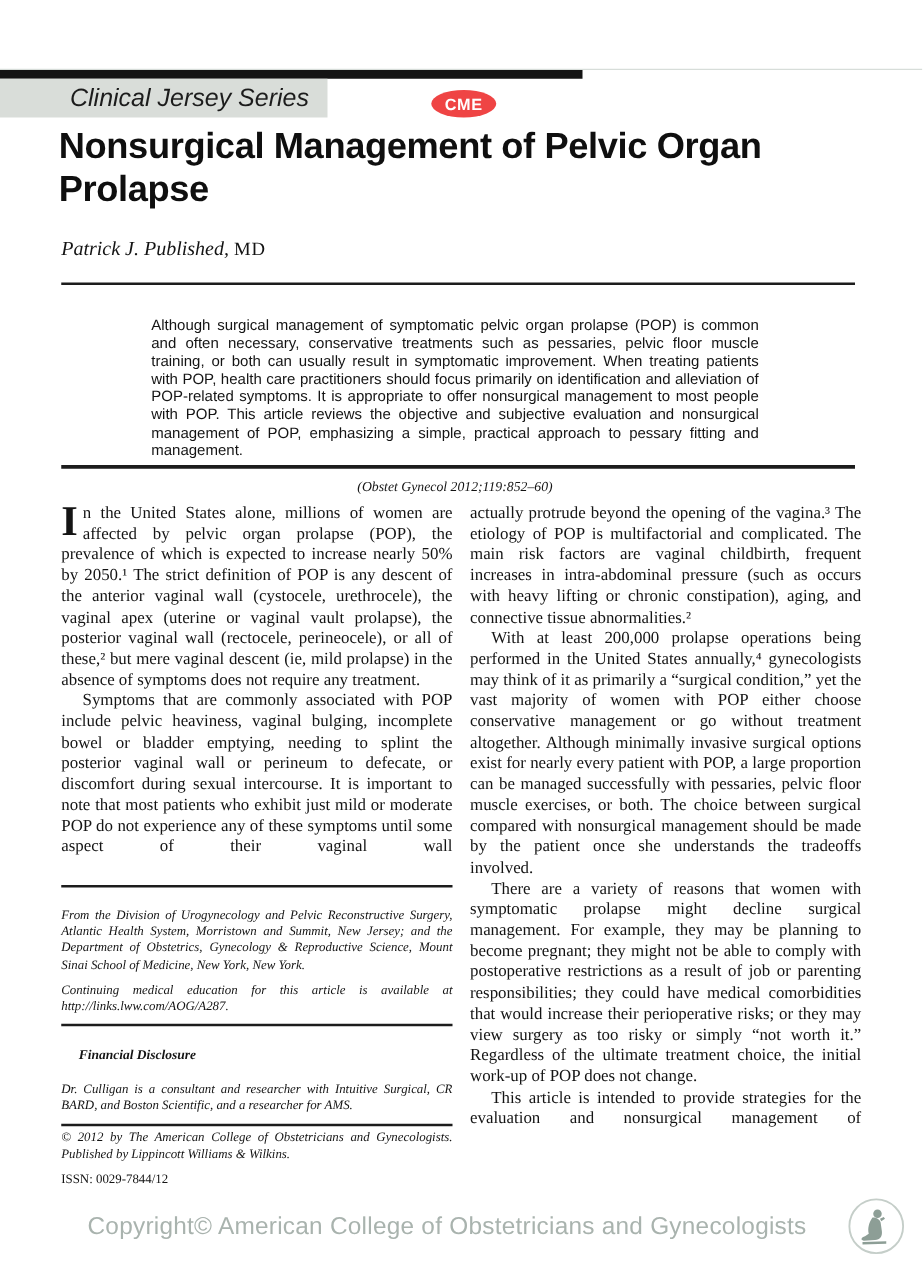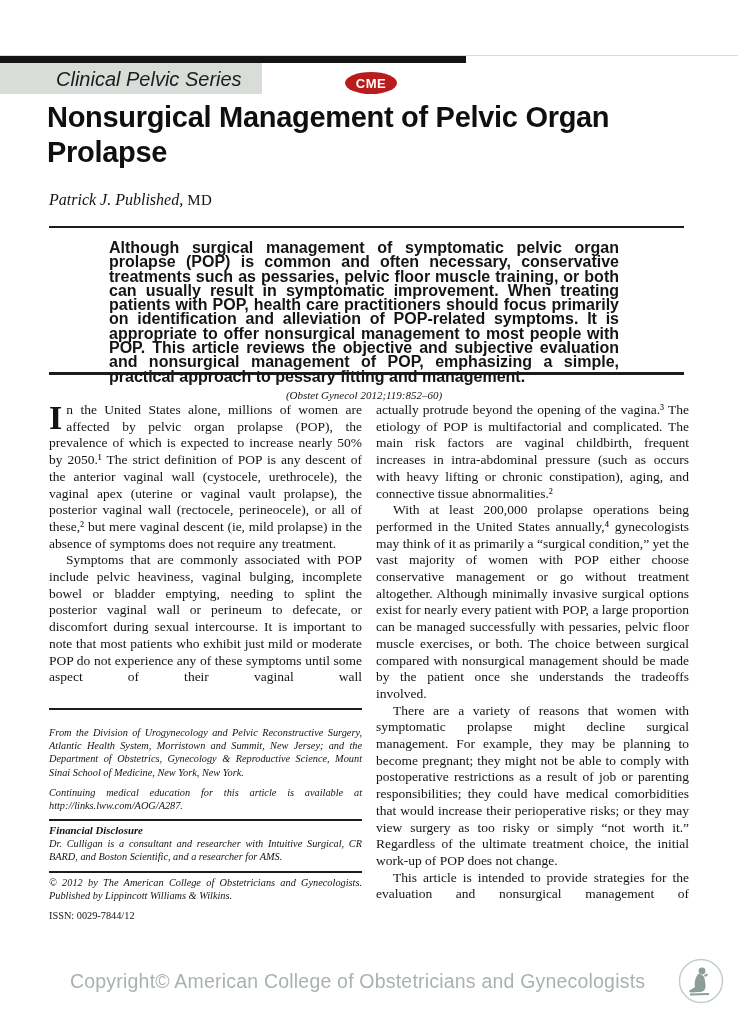--- a/index.html
+++ b/index.html
@@ -26,21 +26,21 @@
     position: absolute; left: 0; top: 63px; width: 262px; height: 31px;
     background: #d9ddd9;
   }
   .series-box span {
     position: absolute; left: 56px; top: 2px;
     font-family: "Liberation Sans", sans-serif;
     font-style: italic; font-size: 20px; line-height: 28px; color: #1c1c1c;
   }
   .cme-badge {
     position: absolute; left: 345px; top: 72px; width: 52px; height: 22px;
-    background: #b91c1c; border-radius: 50%;
+    background: #ef4444; border-radius: 50%;
     display: flex; align-items: center; justify-content: center;
   }
   .cme-badge span {
     font-family: "Liberation Sans", sans-serif;
     font-weight: 700; font-size: 13px; color: #ffffff; letter-spacing: 0.5px;
   }
 
   
   .title {
     position: absolute; left: 47px; top: 100px; width: 610px; margin: 0;
@@ -55,23 +55,23 @@
   .author-degree {
     font-style: normal; font-size: 15px; letter-spacing: 0.6px;
   }
 
   .rule-thin  { position: absolute; left: 49px; top: 226px; width: 635px; height: 2px; background: #1c1c1c; }
   .rule-thick { position: absolute; left: 49px; top: 372px; width: 635px; height: 3px; background: #1c1c1c; }
 
   
   .abstract { position: absolute; left: 105px; top: 237px; width: 518px; }
   .abstract-text {
-    margin: 4px;
-    font-family: "Liberation Sans", sans-serif;
-    font-weight: 700; font-size: 16px; line-height: 14.3px;
+    margin: 16px;
+    font-family: "Liberation Sans", sans-serif;
+    font-weight: 400; font-size: 12px; line-height: 14.3px;
     text-align: justify; color: #141414;
   }
   .citation {
     margin: 1px 0 0 0;
     font-size: 11px; line-height: 14px; font-style: italic;
     font-family: "Liberation Serif", serif;
     text-align: center;
   }
 
   
@@ -92,21 +92,21 @@
   }
 
   
   .footnotes { margin-top: 22px; border-top: 2px solid #1c1c1c; padding-top: 16px; }
   .fn {
     margin: 0 0 7px 0; font-size: 10.3px; line-height: 13.2px;
     font-style: italic; text-align: justify;
   }
   .fn.upright { font-style: normal; margin-top: 1px; }
   .fn-sect { border-top: 2px solid #1c1c1c; padding-top: 3px; margin-top: 6px; }
-  .fn-head { margin: 0; font-size: 10.8px; line-height: 13px; font-weight: 700; font-style: italic; }
+  .fn-head { margin: 14px; font-size: 10.8px; line-height: 13px; font-weight: 700; font-style: italic; }
 
   
   .footer {
     position: absolute; left: 49px; top: 933px; width: 636px;
     display: flex; justify-content: space-between; align-items: baseline;
     font-family: "Liberation Sans", sans-serif; font-size: 13.5px;
   }
   .footer-left { display: flex; gap: 15px; align-items: baseline; }
   .page-num { font-weight: 700; }
   .vol { letter-spacing: 0.6px; }
@@ -127,21 +127,21 @@
 </style>
 </head>
 <body>
 
 <div class="page">
 
   <div class="top-hairline"></div>
   <div class="black-bar"></div>
 
   <div class="series-box">
-    <span>Clinical Pelvic Series</span>
+    <span>Clinical Jersey Series</span>
   </div>
 
   <div class="cme-badge">
     <span>CME</span>
   </div>
 
   <h1 class="title">Nonsurgical Management of Pelvic Organ Prolapse</h1>
 
   <div class="author-line">
     <span class="author-name">Patrick J. Published,</span>

